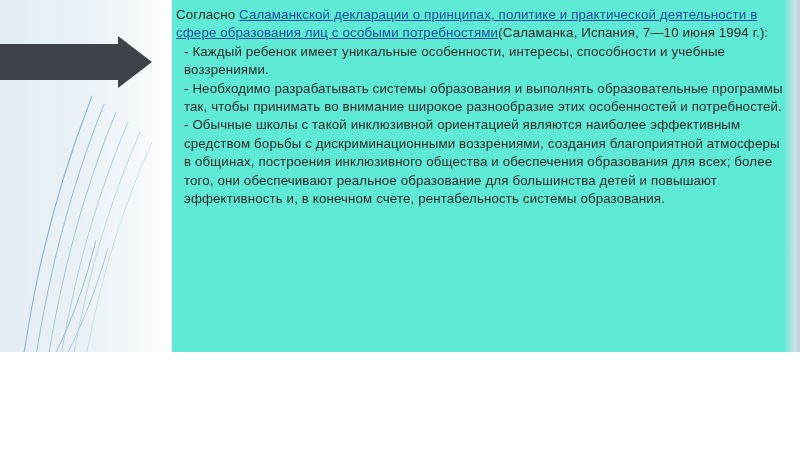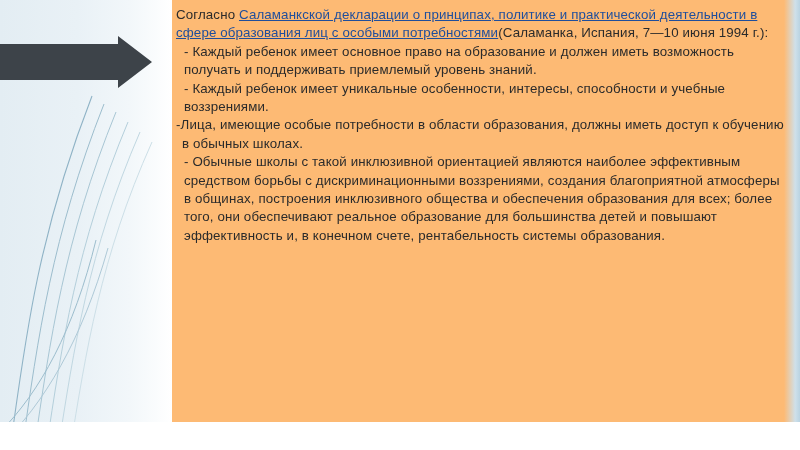--- a/index.html
+++ b/index.html
@@ -10,22 +10,22 @@
     width: 800px;
     height: 450px;
     overflow: hidden;
     font-family: "Liberation Sans", sans-serif;
     background: #ffffff;
   }
 
   .slide {
     position: relative;
     width: 800px;
-    height: 422px;
-    background: #fdba74;
+    height: 352px;
+    background: #5eead4;
     overflow: hidden;
   }
 
   
   .left-band {
     position: absolute;
     left: 0;
     top: 0;
     width: 172px;
     height: 450px;
@@ -115,19 +115,18 @@
   <svg class="arrow-shape" viewBox="0 0 152 52" preserveAspectRatio="none">
     <polygon points="0,8 118,8 118,0 152,26 118,52 118,44 0,44" fill="#3d4349"></polygon>
   </svg>
 
   <div class="right-strip"></div>
 
   <div class="content">
 
     <p class="para p-intro"><span>Согласно </span><span class="link">Саламанкской декларации о принципах, политике и практической деятельности в сфере образования лиц с особыми потребностями</span><span>(Саламанка, Испания, 7—10 июня 1994 г.):</span></p>
 
-    <p class="para block">- Каждый ребенок имеет основное право на образование и должен иметь возможность получать и поддерживать приемлемый уровень знаний.</p>
     <p class="para block">- Каждый ребенок имеет уникальные особенности, интересы, способности и учебные воззрениями.</p>
-    <p class="para indent-neg">-Лица, имеющие особые потребности в области образования, должны иметь доступ к обучению в обычных школах.</p>
+    <p class="para block">- Необходимо разрабатывать системы образования и выполнять образовательные программы так, чтобы принимать во внимание широкое разнообразие этих особенностей и потребностей.</p>
     <p class="para block">- Обычные школы с такой инклюзивной ориентацией являются наиболее эффективным средством борьбы с дискриминационными воззрениями, создания благоприятной атмосферы в общинах, построения инклюзивного общества и обеспечения образования для всех; более того, они обеспечивают реальное образование для большинства детей и повышают эффективность и, в конечном счете, рентабельность системы образования.</p>
 
   </div>
 </div>
 
 </body></html>

